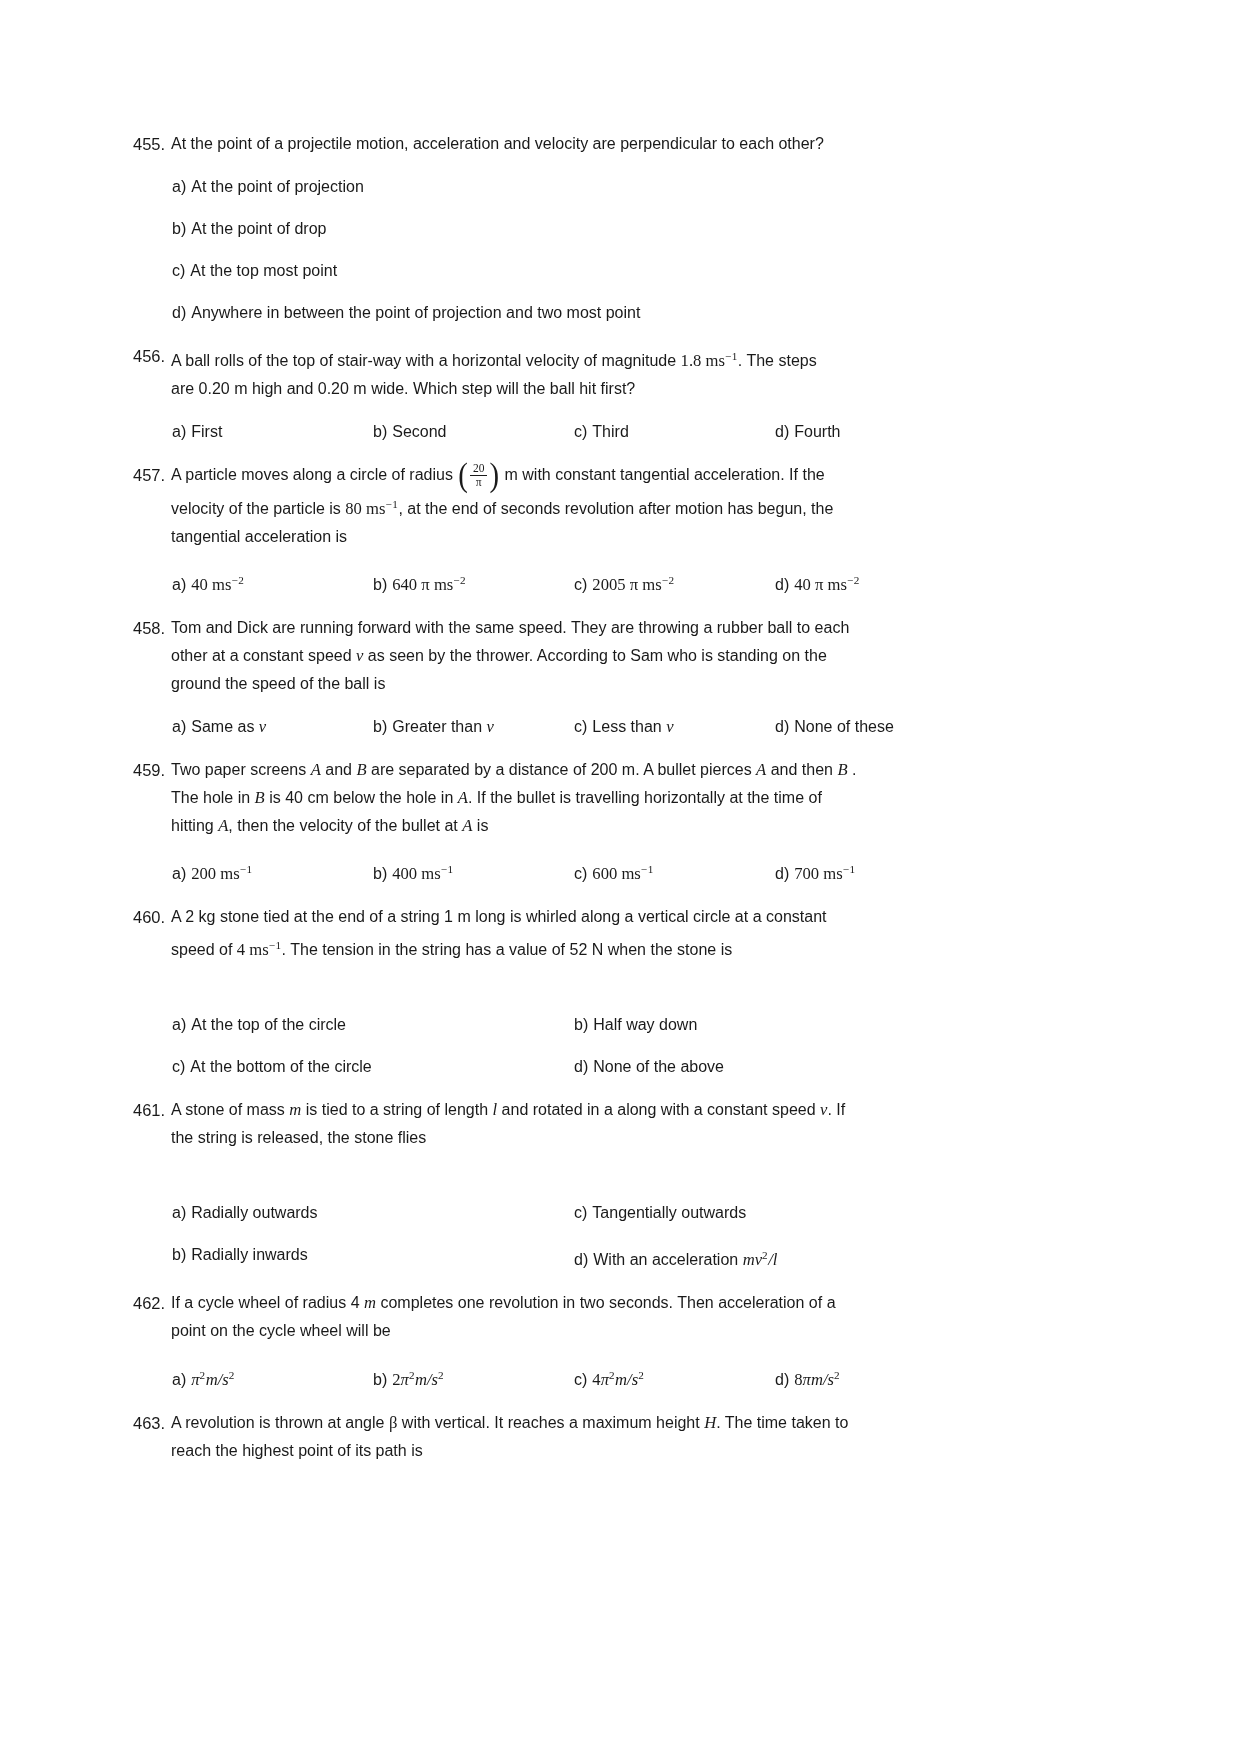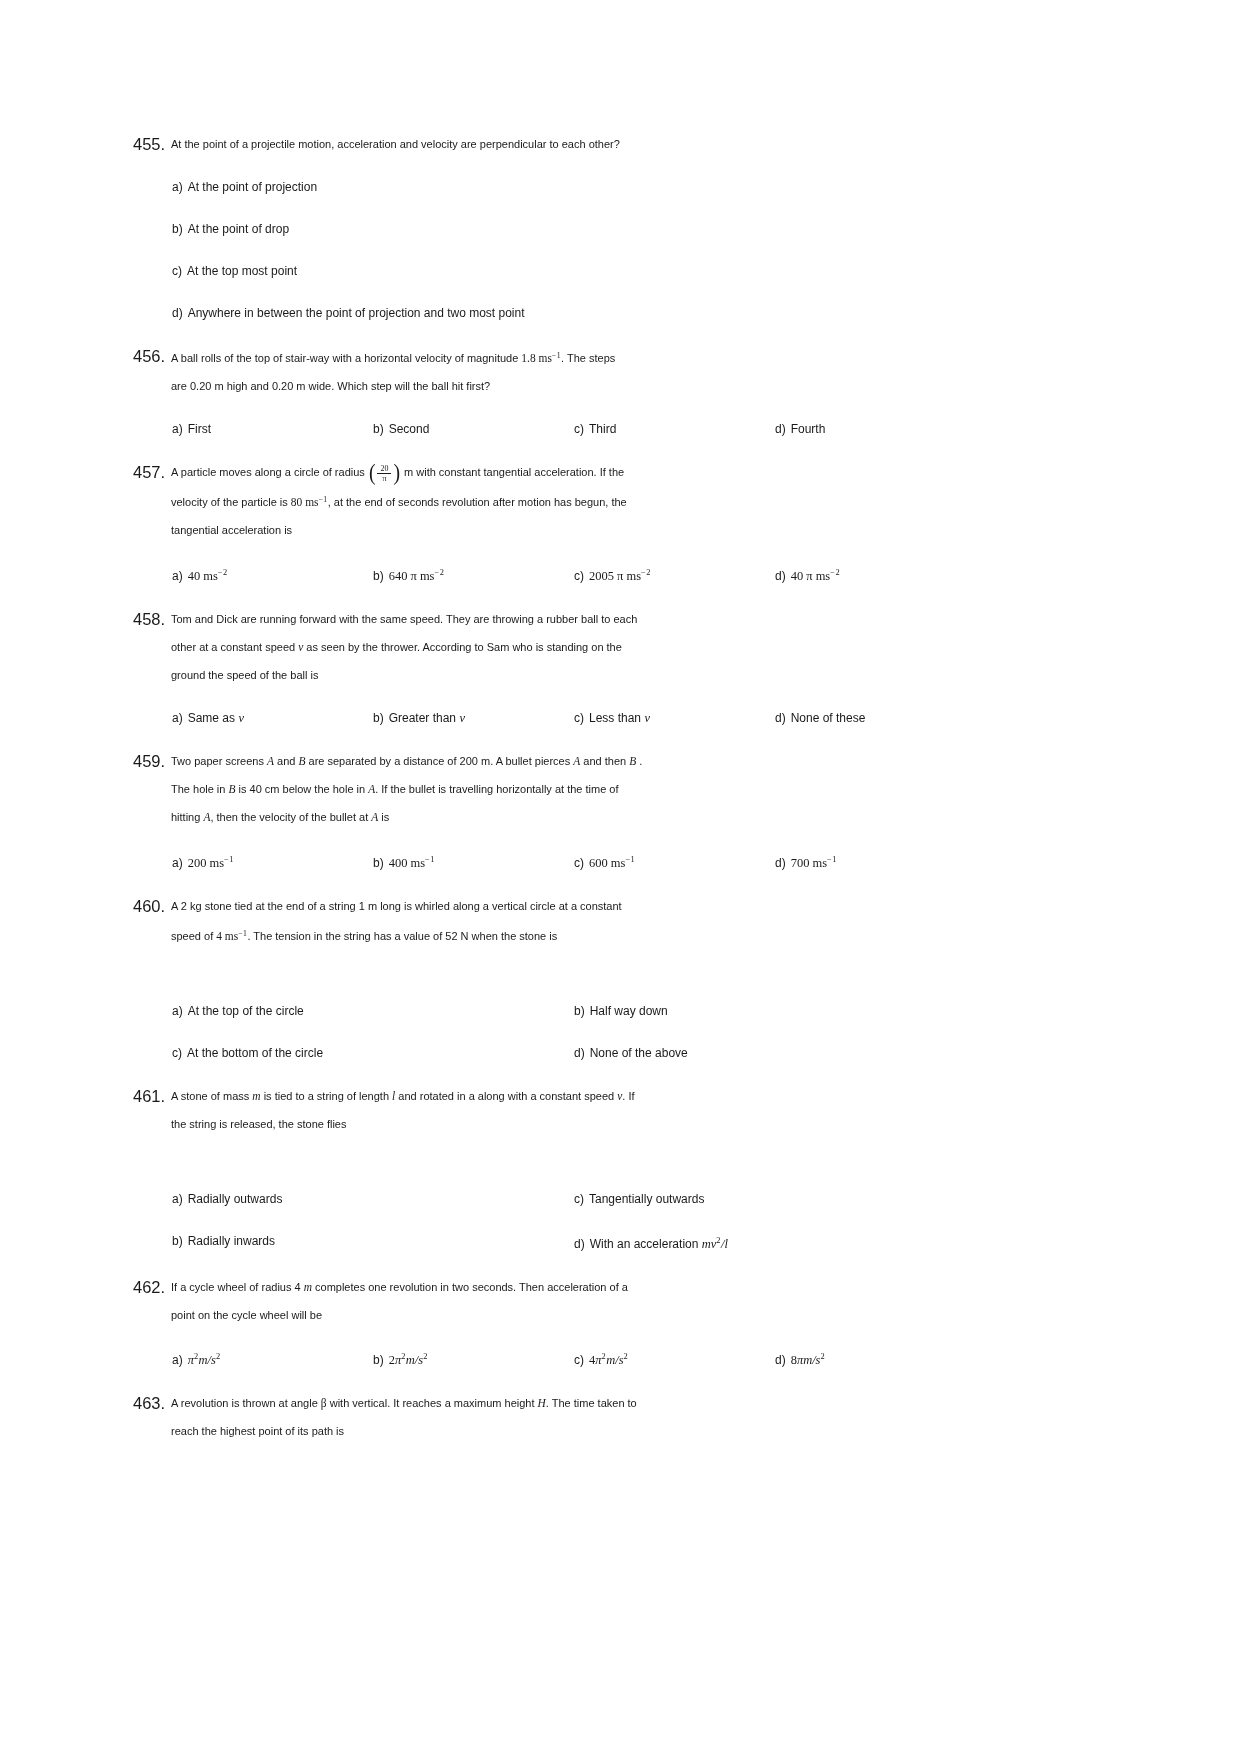--- a/index.html
+++ b/index.html
@@ -8,26 +8,26 @@
     font-family:"Liberation Sans",sans-serif;
     color:#1a1a1a;
     -webkit-font-smoothing:antialiased;
   }
   .page{box-sizing:border-box;width:1241px;height:1755px;padding:130px 110px 0 133px;background:#ffffff;}
   .content{width:998px;}
   .question{margin-bottom:15px;}
   .q-row{display:flex;align-items:flex-start;}
   .q-num{flex:0 0 38px;font-size:16.5px;line-height:28px;white-space:nowrap;}
   .q-body{flex:1;}
-  .q-line{font-size:11px;line-height:28px;white-space:nowrap;}
+  .q-line{font-size:16px;line-height:28px;white-space:nowrap;}
   .options{display:grid;margin:15px 0 0 39px;row-gap:14px;}
   .options.cols-1{grid-template-columns:1fr;}
   .options.cols-2{grid-template-columns:402px 402px;margin-top:47px;}
   .options.cols-4{grid-template-columns:201px 201px 201px 202px;}
-  .option{font-size:12px;line-height:28px;white-space:nowrap;}
+  .option{font-size:16px;line-height:28px;white-space:nowrap;}
   .opt-label{margin-right:5px;}
   
   .seg-m{font-family:Liberation Serif, serif;font-size:1.04em;}
   .seg-i{font-family:"Liberation Serif",serif;font-style:italic;font-size:1.04em;}
   .seg-sup{font-family:"Liberation Serif",serif;font-size:0.7em;vertical-align:0.55em;letter-spacing:0.5px;}
   .frac-wrap{display:inline-flex;align-items:center;font-family:"Liberation Serif",serif;vertical-align:middle;margin:0 1px;}
   .frac-paren{font-size:1.8em;font-weight:300;line-height:0.9;transform:scaleY(1.15);}
   .frac{display:inline-flex;flex-direction:column;align-items:center;font-size:0.72em;line-height:1.15;padding:0 2px;}
   .frac .num{border-bottom:1.2px solid #1a1a1a;padding:0 3px;}
   .frac .den{padding:0 3px;}

